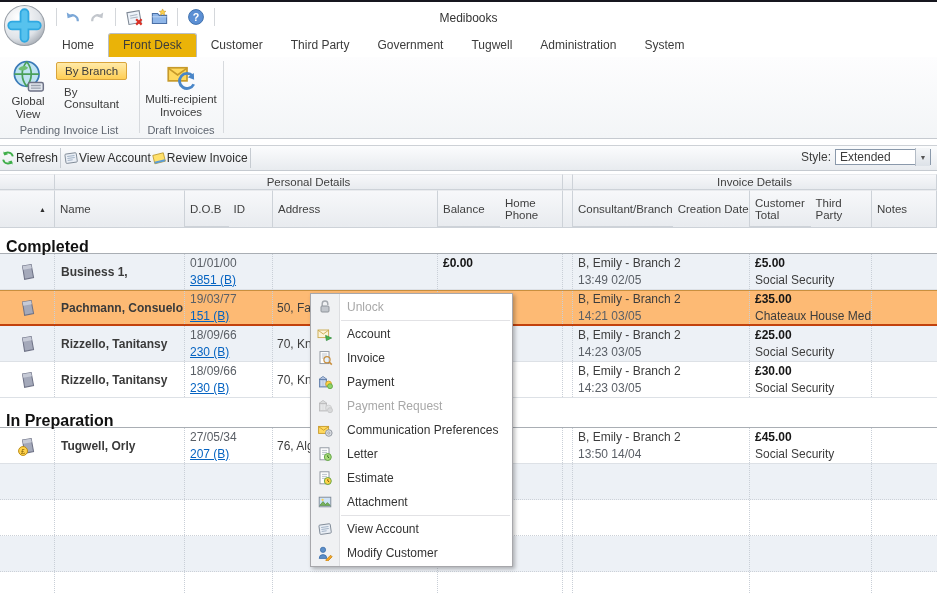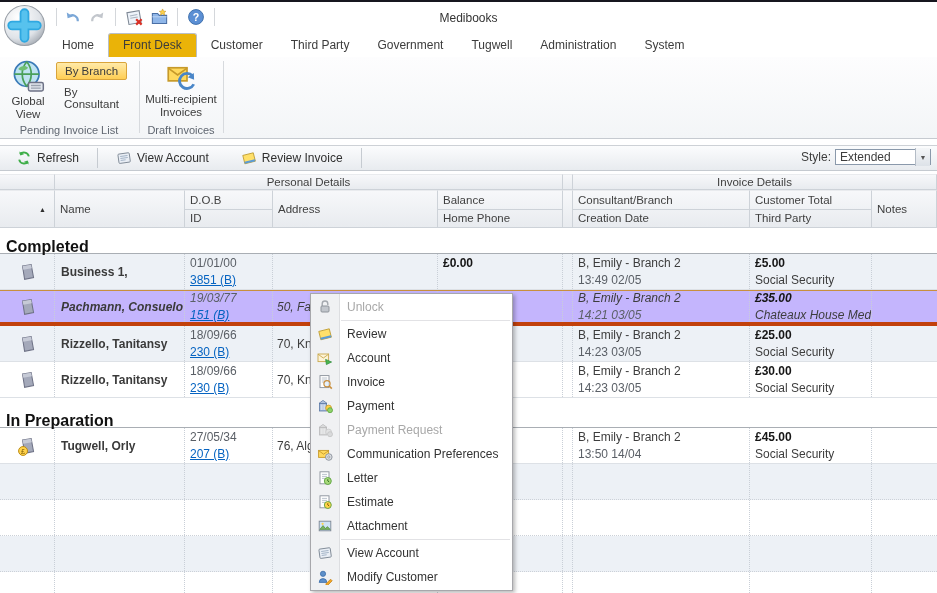--- a/index.html
+++ b/index.html
@@ -32,50 +32,50 @@
   .bigbtn { position:absolute; top:2px; text-align:center; color:#3c3c3c; font-size:11.5px;
     line-height:13px; cursor:pointer; }
   .smallbtn { position:absolute; display:flex; align-items:center; font-size:11.5px;
     color:#3c3c3c; padding:2px 8px; cursor:pointer; }
   .smallbtn.hl { background:linear-gradient(#ffeaa9,#ffce54); border:1px solid #d9a43b; border-radius:2px; }
 
   
   .toolbar { position:absolute; left:0; top:145px; width:937px; height:26px;
     background:linear-gradient(#fbfcfd,#e8ebef); border-top:1px solid #cdd1d6; border-bottom:1px solid #c5cad0;
     display:flex; align-items:center; }
-  .tbtn { display:flex; align-items:center; gap:5px; padding:0 16px; height:22px; color:#2f2f2f; cursor:pointer; }
+  .tbtn { display:flex; align-items:center; padding:0 0; height:22px; color:#2f2f2f; cursor:pointer; }
   .tsep { width:1px; height:20px; background:#c6cbd1; margin:0 2px; }
   .style-box { position:absolute; right:6px; top:3px; display:flex; align-items:center; gap:4px; }
   .combo { width:96px; height:16px; background:#fff; border:1px solid #8a99ab; display:flex; align-items:center; }
   .combo .val { flex:1; padding-left:4px; }
   .combo .dd { width:15px; height:18px; border-left:1px solid #b4bcc6;
     background:linear-gradient(#f4f6f8,#dde2e8); display:flex; align-items:center; justify-content:center;
     font-size:7px; color:#555; cursor:pointer; }
 
   
   .gridhead { position:absolute; left:0; top:174px; width:937px; }
   .hrow { display:grid; grid-template-columns:55px 130px 88px 165px 125px 10px 177px 122px 1fr; }
   .hcell { background:linear-gradient(#f7f8fa,#e8ebef); border-right:1px solid #cdd2d8;
     border-bottom:1px solid #cdd2d8; border-top:1px solid #e9ebee; color:#3f3f3f; font-size:11.5px; }
   .band { height:16px; display:flex; align-items:center; justify-content:center; }
   .hmain { height:38px; display:flex; align-items:center; padding-left:5px; }
-  .hsplit { height:38px; display:flex; flex-direction:column; padding:0; }
+  .hsplit { height:38px; display:flex; flex-direction:row; padding:0; }
   .hsplit > div { flex:1; display:flex; align-items:center; padding-left:5px; }
   .hsplit > div:first-child { border-bottom:1px solid #cdd2d8; }
   .sortcell { justify-content:flex-end; padding-right:8px; }
   .sort-arrow { font-size:7px; color:#2e2e2e; }
 
   .gridbody { position:absolute; left:0; top:228px; width:937px; bottom:0; overflow:hidden; }
   .vgap8 { height:8px; } .vgap12 { height:12px; }
   .grouplabel { height:18px; font-weight:bold; color:#111; padding:2px 0 0 6px;
     border-bottom:1px solid #a9aeb4; font-size:16px; }
   .row { display:grid; grid-template-columns:55px 130px 88px 165px 125px 10px 177px 122px 1fr;
     height:36px; border-bottom:1px solid #dde1e6; background:#fff; }
   .row.stripe { background:#edf1f6; }
-  .row.selected { background:#c4b5fd; border-top:1px solid #c98f3e; border-bottom:4px solid #c2410c;font-style:italic; }
+  .row.selected { background:#fdba74; border-top:1px solid #c98f3e; border-bottom:2px solid #c2410c; }
   .row.empty { border-bottom:1px dotted #ccd1d8; }
   .c { border-right:1px dotted #c9cfd7; overflow:hidden; }
   .c.iconcell { display:flex; align-items:center; justify-content:center; }
   .c.namecell { display:flex; align-items:center; padding-left:6px; font-weight:bold; color:#3a3a3a; }
   .c.addrcell { display:flex; align-items:center; padding-left:4px; white-space:nowrap; }
   .c.two { display:flex; flex-direction:column; justify-content:center; padding-left:5px; }
   .c.two span { height:17px; line-height:17px; white-space:nowrap; }
   .muted { color:#5a5f66; }
   .money { font-weight:bold; color:#161616; }
   .idlink { color:#0563c1; text-decoration:underline; cursor:pointer; width:max-content; }
@@ -567,28 +567,20 @@
         <svg width="16" height="16" viewBox="0 0 16 16">
           <use href="#sym-lock"></use>
         </svg>
       </span>
     <span class="mlabel">Unlock</span>
   </div>
   <div class="msep"></div>
   <div class="mi">
     <span class="mic">
         <svg width="16" height="16" viewBox="0 0 16 16">
-          <use href="#sym-review"></use>
-        </svg>
-      </span>
-    <span class="mlabel">Review</span>
-  </div>
-  <div class="mi">
-    <span class="mic">
-        <svg width="16" height="16" viewBox="0 0 16 16">
           <use href="#sym-envarrow"></use>
         </svg>
       </span>
     <span class="mlabel">Account</span>
   </div>
   <div class="mi">
     <span class="mic">
         <svg width="16" height="16" viewBox="0 0 16 16">
           <use href="#sym-invoice"></use>
         </svg>

